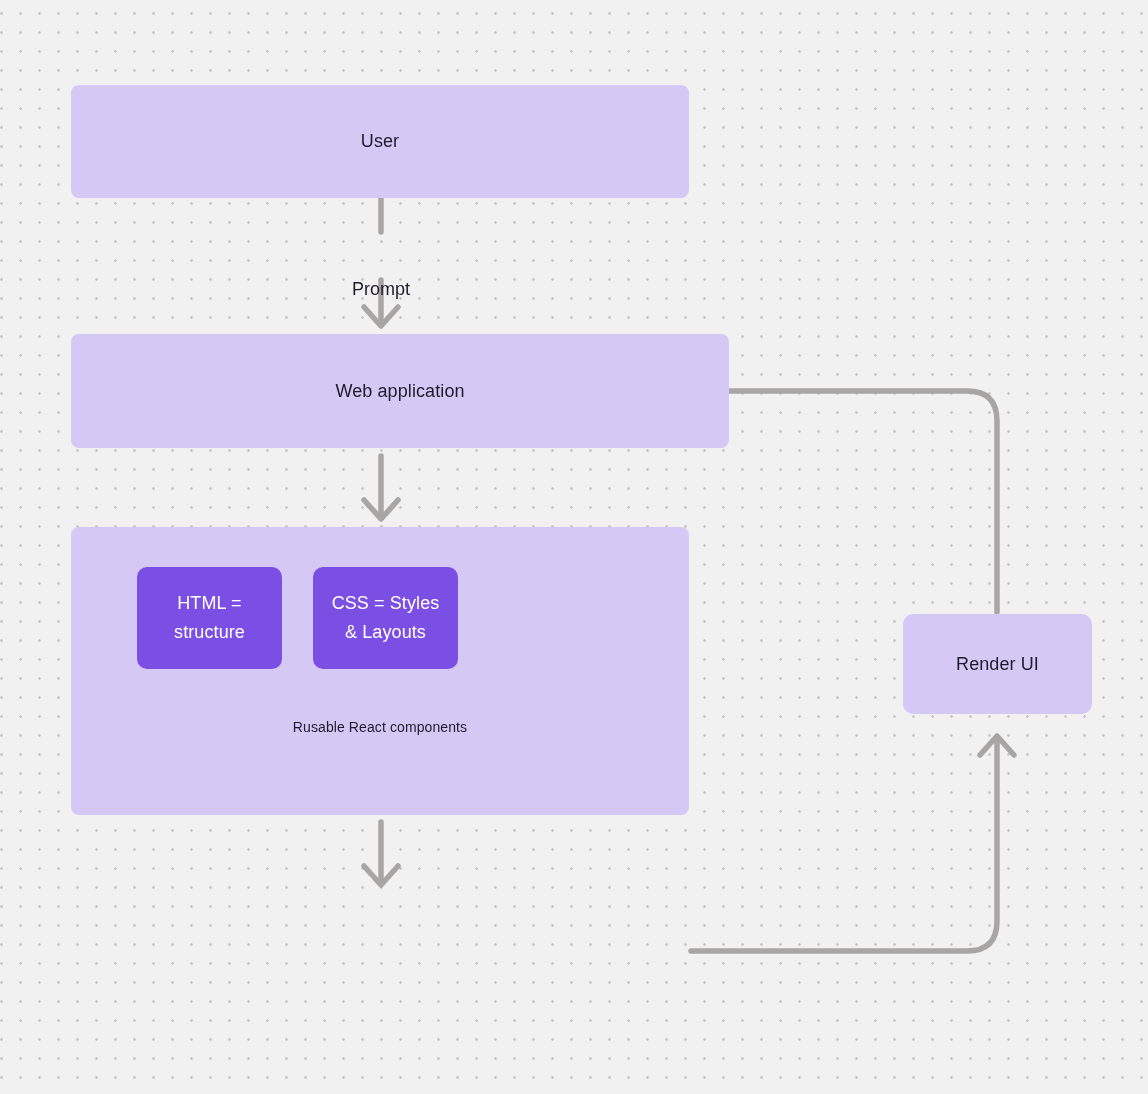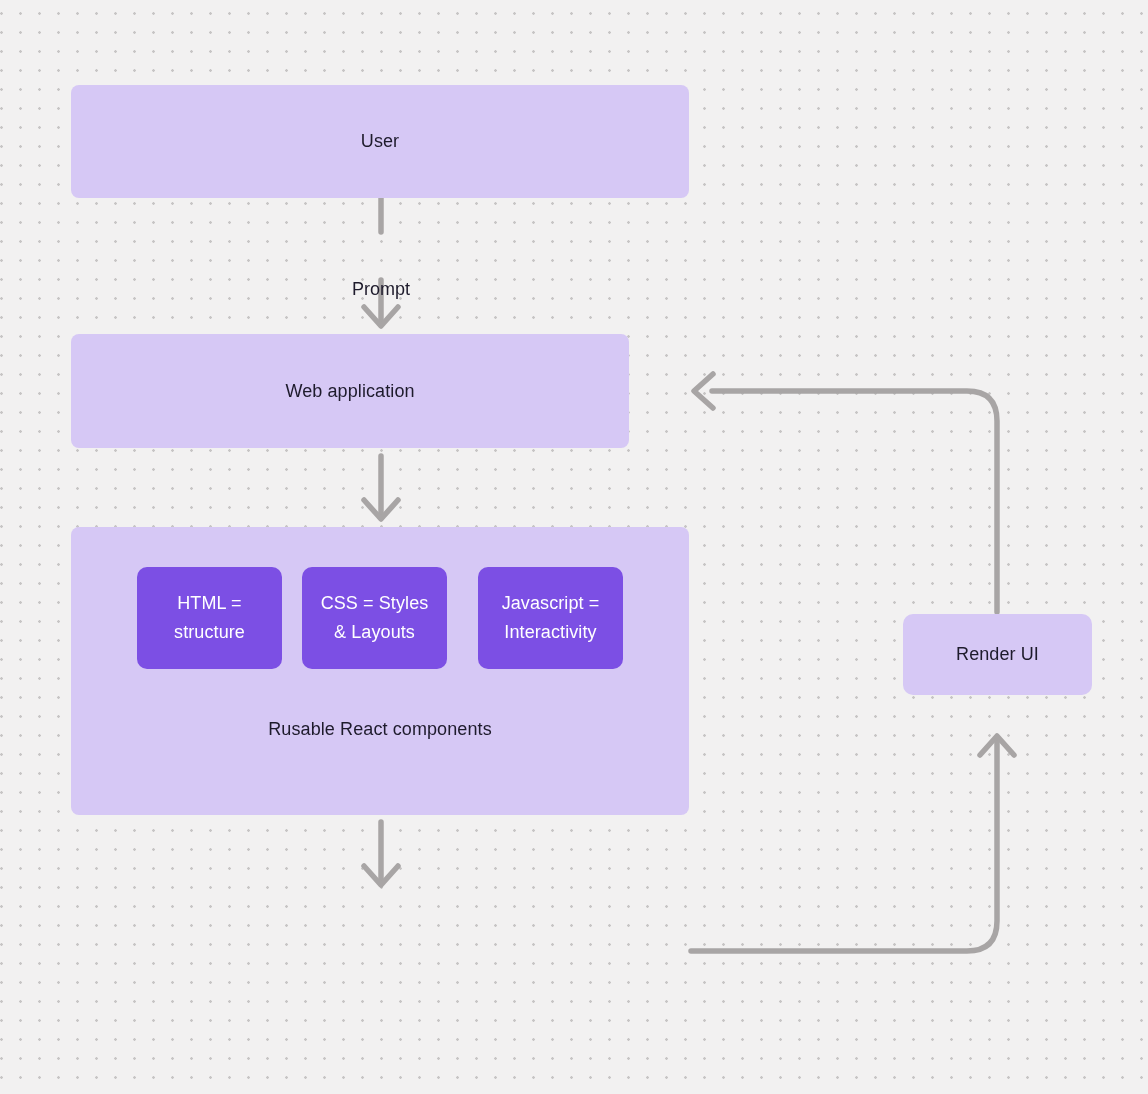--- a/index.html
+++ b/index.html
@@ -47,52 +47,52 @@
     border-radius: 8px;
     display: flex;
     align-items: center;
     justify-content: center;
     color: var(--node-text);
     font-size: 18px;
     letter-spacing: 0.1px;
   }
 
   .node--user        { left: 71px;  top: 65px;  width: 618px; height: 113px; margin-top: 20px; }
-  .node--webapp      { left: 71px;  top: 334px; width: 558px; height: 114px; }
+  .node--webapp      { left: 71px;  top: 334px; width: 658px; height: 114px; }
   .node--group       { left: 71px;  top: 527px; width: 618px; height: 288px; display: block; }
   .node--vite        { left: 71px;  top: 893px; width: 618px; height: 114px; }
-  .node--render-ui   { left: 903px; top: 614px; width: 189px; height: 81px; border-radius: 10px; }
+  .node--render-ui   { left: 903px; top: 614px; width: 189px; height: 100px; border-radius: 10px; }
 
   .subnode {
     position: absolute;
     top: 40px;
     width: 145px;
     height: 102px;
     background: var(--accent-fill);
     border-radius: 10px;
     color: var(--accent-text);
     display: flex;
     flex-direction: column;
     align-items: center;
     justify-content: center;
     text-align: center;
     font-size: 18px;
     line-height: 29px;
   }
   .subnode--html { left: 66px; }
-  .subnode--css  { left: 231px; }
+  .subnode--css  { left: 242px; }
   .subnode--js   { left: 407px; }
 
   .group-caption {
     position: absolute;
     left: 0;
     right: 0;
     top: 192px;
     text-align: center;
-    font-size: 18px;
+    font-size: 14px;
     color: var(--node-text);
   }
 
   .edge-label {
     position: absolute;
     left: 310px;
     top: 246px;
     width: 142px;
     text-align: center;
     font-size: 18px;
@@ -136,24 +136,20 @@
 
   <div class="node node--group">
     <div class="subnode subnode--html">
       <span>HTML =</span>
       <span>structure</span>
     </div>
     <div class="subnode subnode--css">
       <span>CSS = Styles</span>
       <span>&amp; Layouts</span>
     </div>
-    <div class="subnode subnode--js">
-      <span>Javascript =</span>
-      <span>Interactivity</span>
-    </div>
     <div class="group-caption">Rusable React components</div>
   </div>
 
 
   <div class="node node--render-ui">
     <span>Render UI</span>
   </div>
 
 </div>
 

